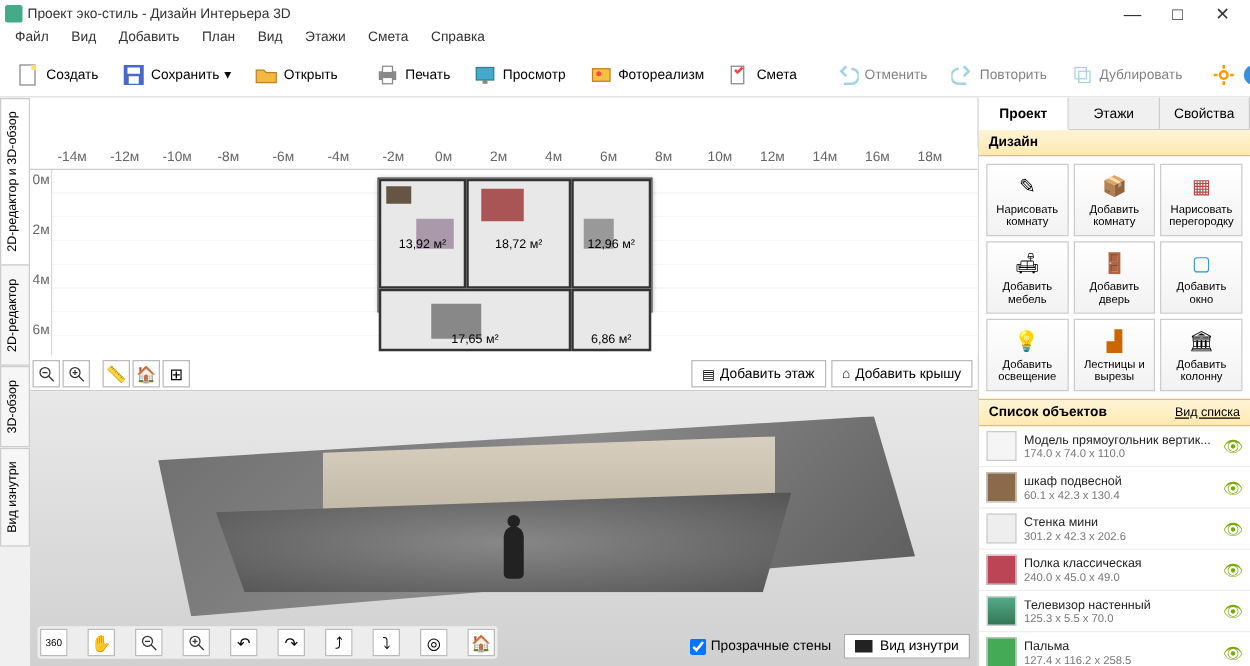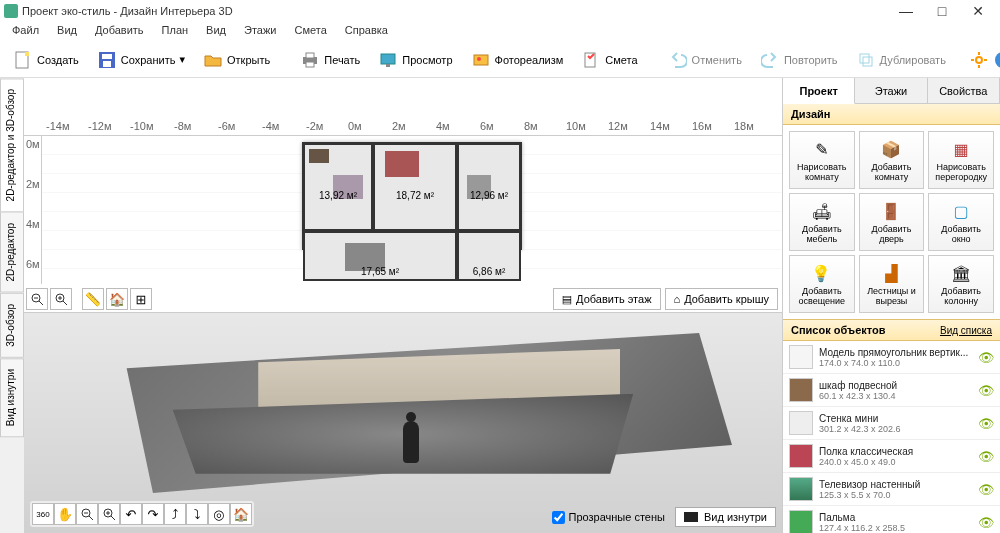--- a/index.html
+++ b/index.html
@@ -46,21 +46,21 @@
 
 .view3d { flex: 1; position: relative; background: linear-gradient(#e8e8e8, #d0d0d0); overflow: hidden; }
 .view3d .render { position: absolute; inset: 0; }
 .floor3d { position: absolute; left: 50px; right: 50px; top: 20px; bottom: 40px; }
 .floor3d .slab { position: absolute; inset: 0; background: linear-gradient(135deg, #6a6a6a 0%, #8a8a8a 50%, #5a5a5a 100%); clip-path: polygon(8% 22%, 95% 0%, 100% 70%, 12% 100%); }
 .floor3d .wall1 { position: absolute; left: 28%; top: 10%; width: 55%; height: 55%; background: linear-gradient(#d8cfc0, #b8af9e); clip-path: polygon(0 15%, 100% 0, 100% 100%, 0 90%); }
 .floor3d .floorint { position: absolute; left: 15%; top: 38%; width: 70%; height: 50%; background: radial-gradient(#888, #555); clip-path: polygon(0 20%, 100% 0, 95% 100%, 5% 100%); }
 .figure { position: absolute; left: 50%; top: 55%; width: 16px; height: 42px; background: #222; border-radius: 8px 8px 4px 4px; }
 .figure::before { content:''; position:absolute; top:-9px; left:3px; width:10px; height:10px; background:#222; border-radius:50%; }
 
-.view3d-tools { position: absolute; left: 6px; bottom: 6px; display: flex; gap: 0; background: rgba(255,255,255,.6); padding: 2px; border-radius: 3px; }
+.view3d-tools { position: absolute; left: 6px; bottom: 6px; display: flex; gap: 16px; background: rgba(255,255,255,.6); padding: 2px; border-radius: 3px; }
 .view3d-right { position: absolute; right: 6px; bottom: 6px; display: flex; align-items: center; gap: 10px; }
 .chk { display: flex; align-items: center; gap: 4px; }
 .blk-btn { display: flex; align-items: center; gap: 6px; background: #fff; border: 1px solid #aaa; padding: 3px 8px; }
 .blk-btn .camico { width: 14px; height: 10px; background: #222; }
 
 .rightpanel { width: 218px; border-left: 1px solid #ccc; display: flex; flex-direction: column; background: #fff; }
 .rp-tabs { display: flex; height: 26px; border-bottom: 1px solid #ccc; }
 .rp-tab { flex: 1; display: flex; align-items: center; justify-content: center; border-right: 1px solid #ccc; background: #f0f0f0; }
 .rp-tab.active { background: #fff; font-weight: bold; border-bottom: 1px solid #fff; margin-bottom: -1px; }
 

